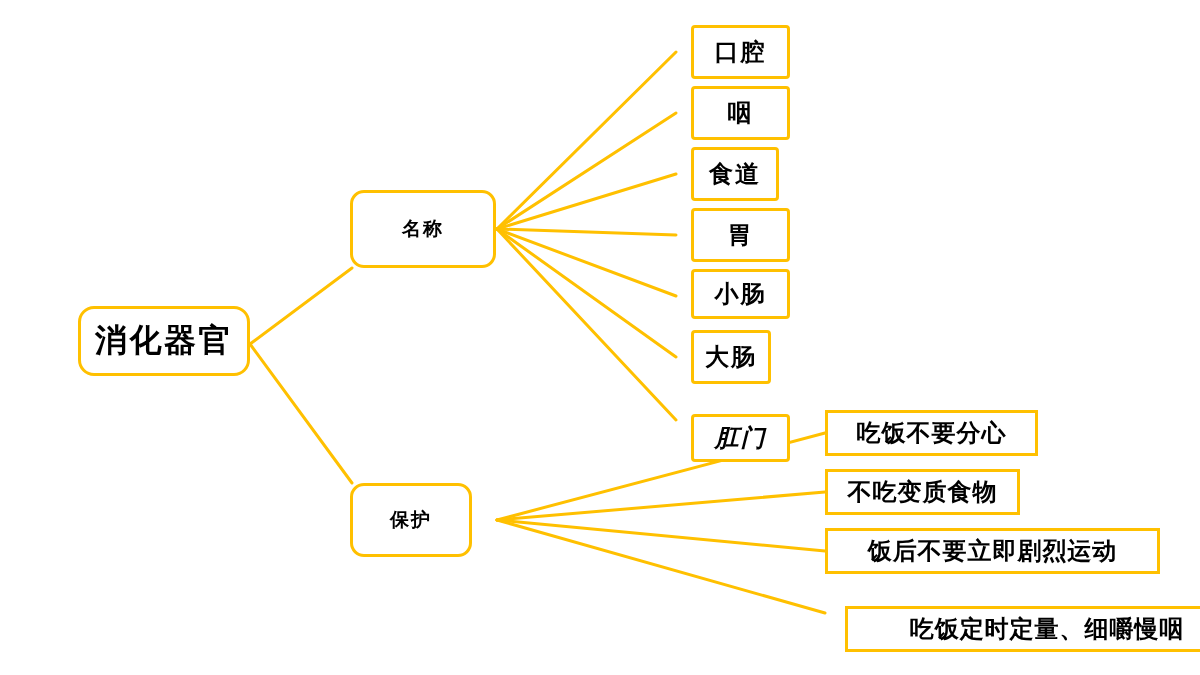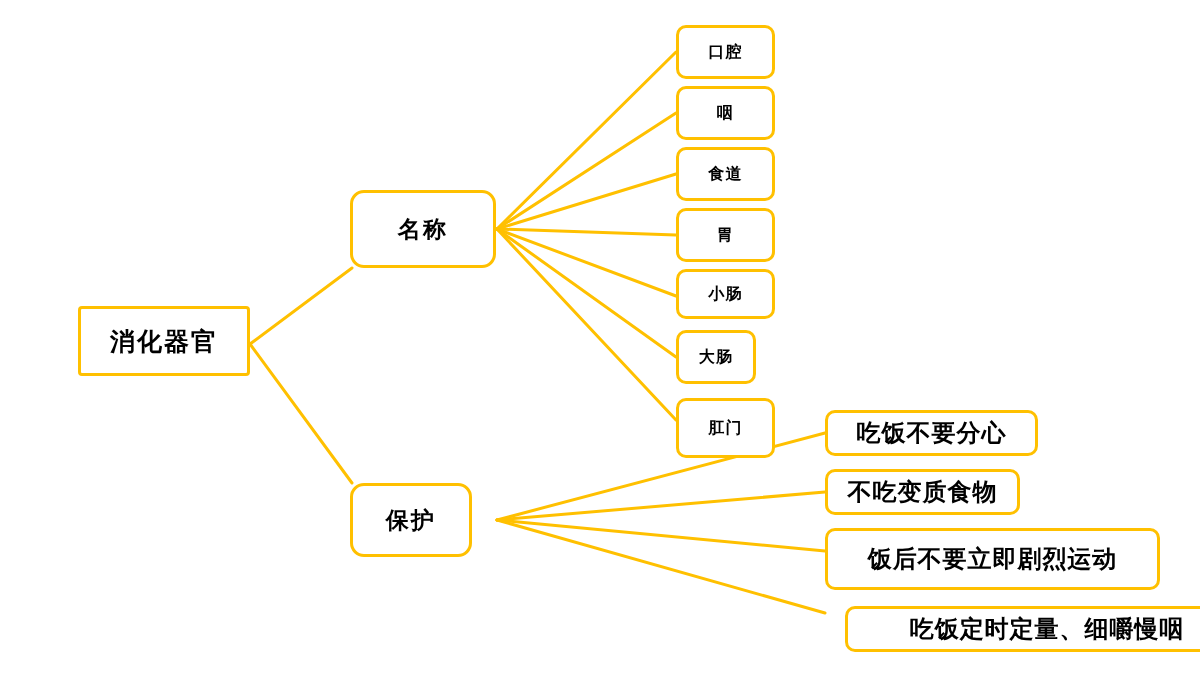--- a/index.html
+++ b/index.html
@@ -37,36 +37,37 @@
     align-items: center;
     justify-content: center;
     color: #000000;
     font-weight: bold;
     letter-spacing: 0.06em;
     text-align: center;
     white-space: nowrap;
     z-index: 2;
   }
   .node.root {
-    border-radius: 4px;
-    font-size: 25px;
+    border-radius: 16px;
+    font-size: 32px;
     letter-spacing: 0.08em;
   }
   .node.branch {
     border-radius: 14px;
-    font-size: 23px;
+    font-size: 19px;
     letter-spacing: 0.10em;
   }
   .node.leaf-organ {
-    border-radius: 10px;
-    font-size: 16px;
+    border-radius: 4px;
+    font-size: 24px;
     letter-spacing: 0.08em;
+    margin-left: 15px;
   }
   .node.leaf-care {
-    border-radius: 10px;
+    border-radius: 0;
     font-size: 24px;
     letter-spacing: 0.04em;
   }
 </style>
 </head>
 <body>
 
 <div id="canvas">
 
   <svg id="edges" viewBox="0 0 1200 675" xmlns="http://www.w3.org/2000/svg">
@@ -97,42 +98,42 @@
     <span>保护</span>
   </div>
 
   <div id="leaf-layer">
       <div class="node leaf-organ" style="left: 676px; top: 25px; width: 99px; height: 54px;">
         <span>口腔</span>
       </div>
       <div class="node leaf-organ" style="left: 676px; top: 86px; width: 99px; height: 54px;">
         <span>咽</span>
       </div>
-      <div class="node leaf-organ" style="left: 676px; top: 147px; width: 99px; height: 54px;">
+      <div class="node leaf-organ" style="left: 676px; top: 147px; width: 88px; height: 54px;">
         <span>食道</span>
       </div>
       <div class="node leaf-organ" style="left: 676px; top: 208px; width: 99px; height: 54px;">
         <span>胃</span>
       </div>
       <div class="node leaf-organ" style="left: 676px; top: 269px; width: 99px; height: 50px;">
         <span>小肠</span>
       </div>
       <div class="node leaf-organ" style="left: 676px; top: 330px; width: 80px; height: 54px;">
         <span>大肠</span>
       </div>
-      <div class="node leaf-organ" style="left: 676px; top: 398px; width: 99px; height: 60px;">
+      <div class="node leaf-organ" style="left: 676px; top: 414px; width: 99px; height: 48px; font-style: italic;">
         <span>肛门</span>
       </div>
       <div class="node leaf-care" style="left: 825px; top: 410px; width: 213px; height: 46px;">
         <span>吃饭不要分心</span>
       </div>
       <div class="node leaf-care" style="left: 825px; top: 469px; width: 195px; height: 46px;">
         <span>不吃变质食物</span>
       </div>
-      <div class="node leaf-care" style="left: 825px; top: 528px; width: 335px; height: 62px; justify-content: center;">
+      <div class="node leaf-care" style="left: 825px; top: 528px; width: 335px; height: 46px; justify-content: center;">
         <span>饭后不要立即剧烈运动</span>
       </div>
       <div class="node leaf-care" style="left: 845px; top: 590px; width: 404px; height: 46px; margin-top: 16px;">
         <span>吃饭定时定量、细嚼慢咽</span>
       </div>
     </div>
 
 </div>
 
 </body></html>

